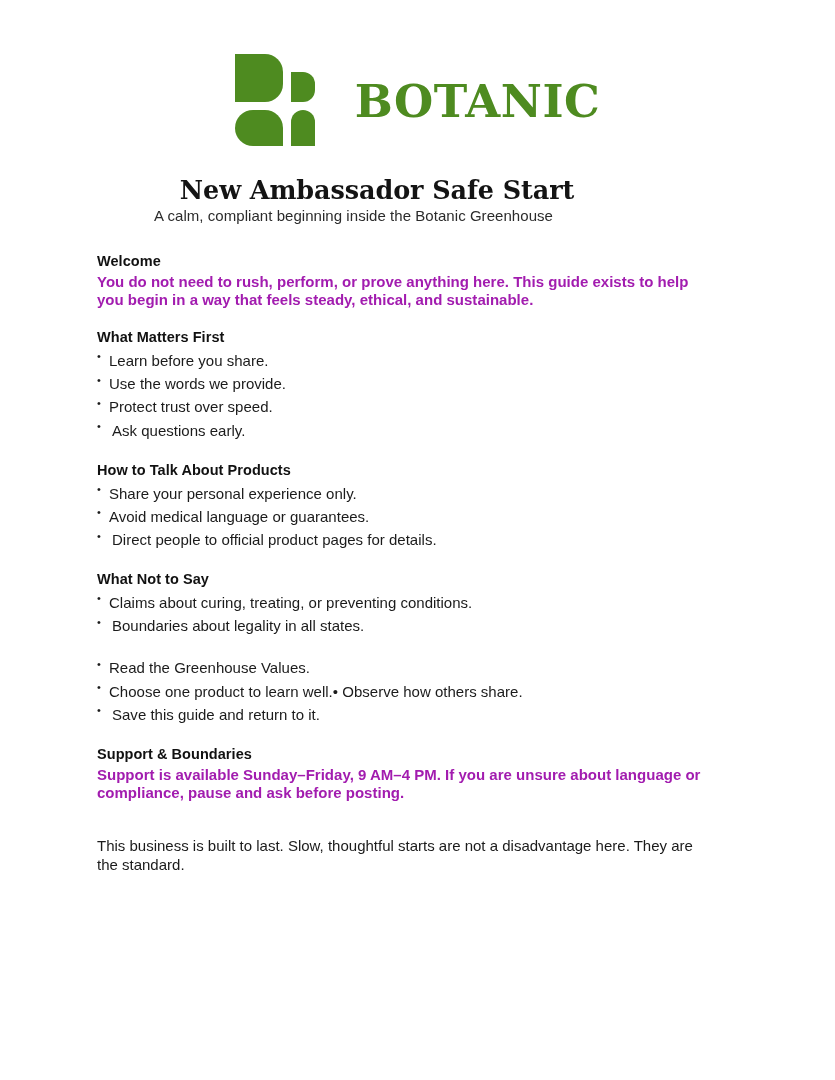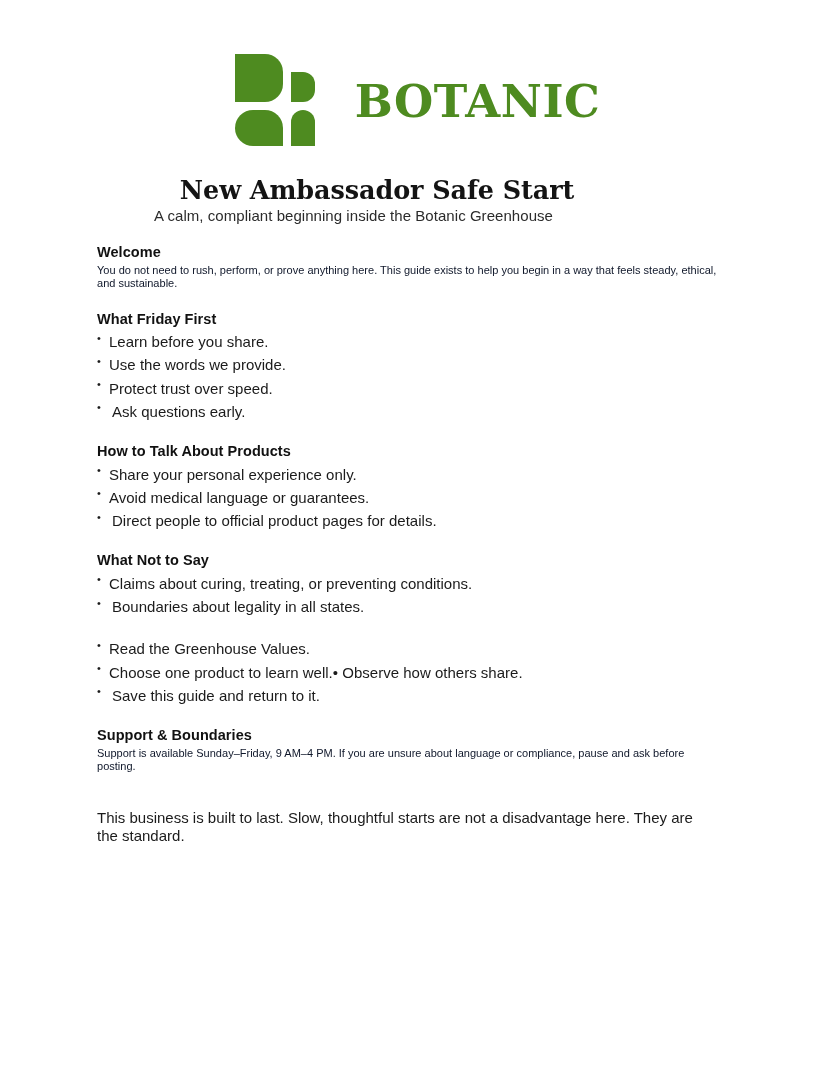--- a/index.html
+++ b/index.html
@@ -76,41 +76,41 @@
     font-size: 15px;
     line-height: 1.2;
     color: #2b2b2b;
     letter-spacing: 0.05px;
   }
 
   
   .body-col {
     position: absolute;
     left: 97px;
-    top: 243px;
+    top: 252px;
     width: 620px;
   }
   .section { margin: 0 0 19px 0; }
   .section:last-child { margin-bottom: 0; }
 
   .sec-head {
     font-family: "Liberation Sans", sans-serif;
     font-weight: 700;
     font-size: 14.5px;
     line-height: 1.28;
     color: #111111;
     margin: 0 0 2px 0;
     letter-spacing: 0.05px;
   }
   .sec-para {
     font-family: "Liberation Sans", sans-serif;
-    font-weight: 400;
-    font-size: 11px;
+    font-weight: 700;
+    font-size: 15px;
     line-height: 1.23;
-    color: #0f172a;
+    color: #a21caf;
     margin: 0;
     letter-spacing: 0.01px;
   }
   .bullets {
     list-style: none;
     margin: 0;
     padding: 0;
   }
   .bullets li {
     font-family: "Liberation Sans", sans-serif;
@@ -168,21 +168,21 @@
   <div class="doc-subtitle">A calm, compliant beginning inside the Botanic Greenhouse</div>
 
   <div class="body-col">
 
     <div class="section">
       <div class="sec-head">Welcome</div>
       <p class="sec-para">You do not need to rush, perform, or prove anything here. This guide exists to help you begin in a way that feels steady, ethical, and sustainable.</p>
     </div>
 
     <div class="section">
-      <div class="sec-head">What Friday First</div>
+      <div class="sec-head">What Matters First</div>
       <ul class="bullets">
         <li>Learn before you share.</li>
         <li>Use the words we provide.</li>
         <li>Protect trust over speed.</li>
         <li class="indented">Ask questions early.</li>
       </ul>
     </div>
 
     <div class="section">
       <div class="sec-head">How to Talk About Products</div>

